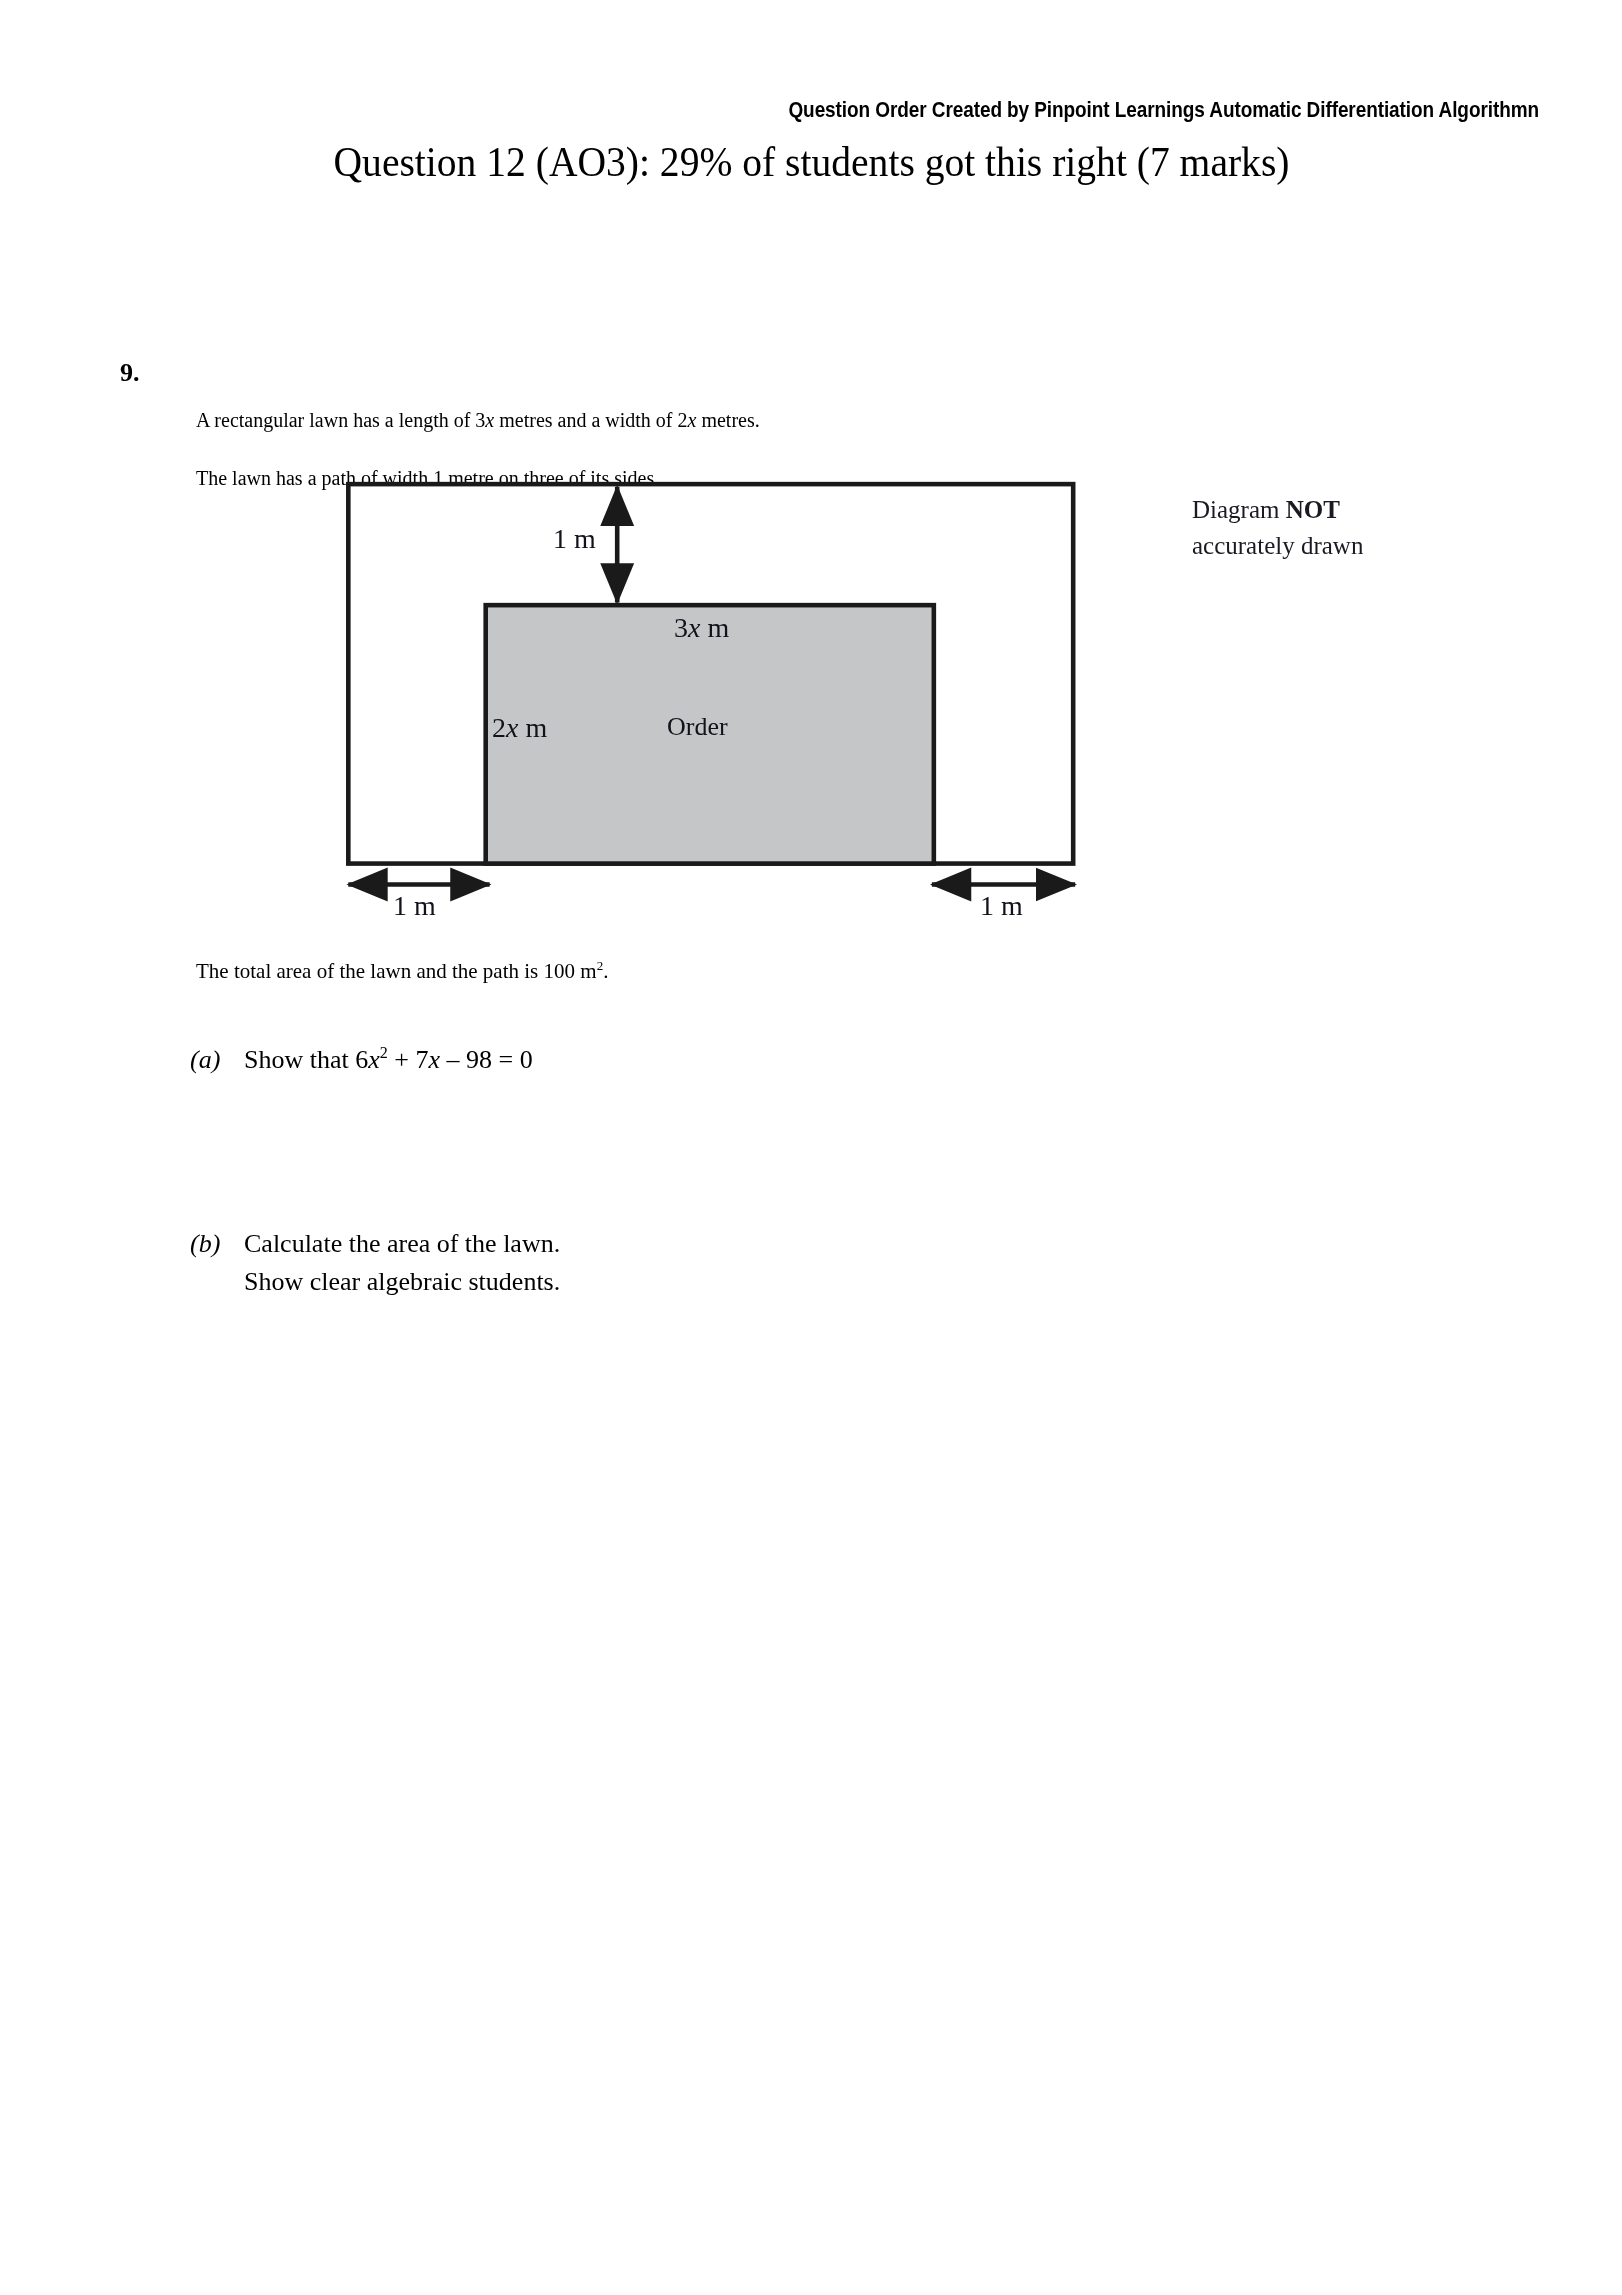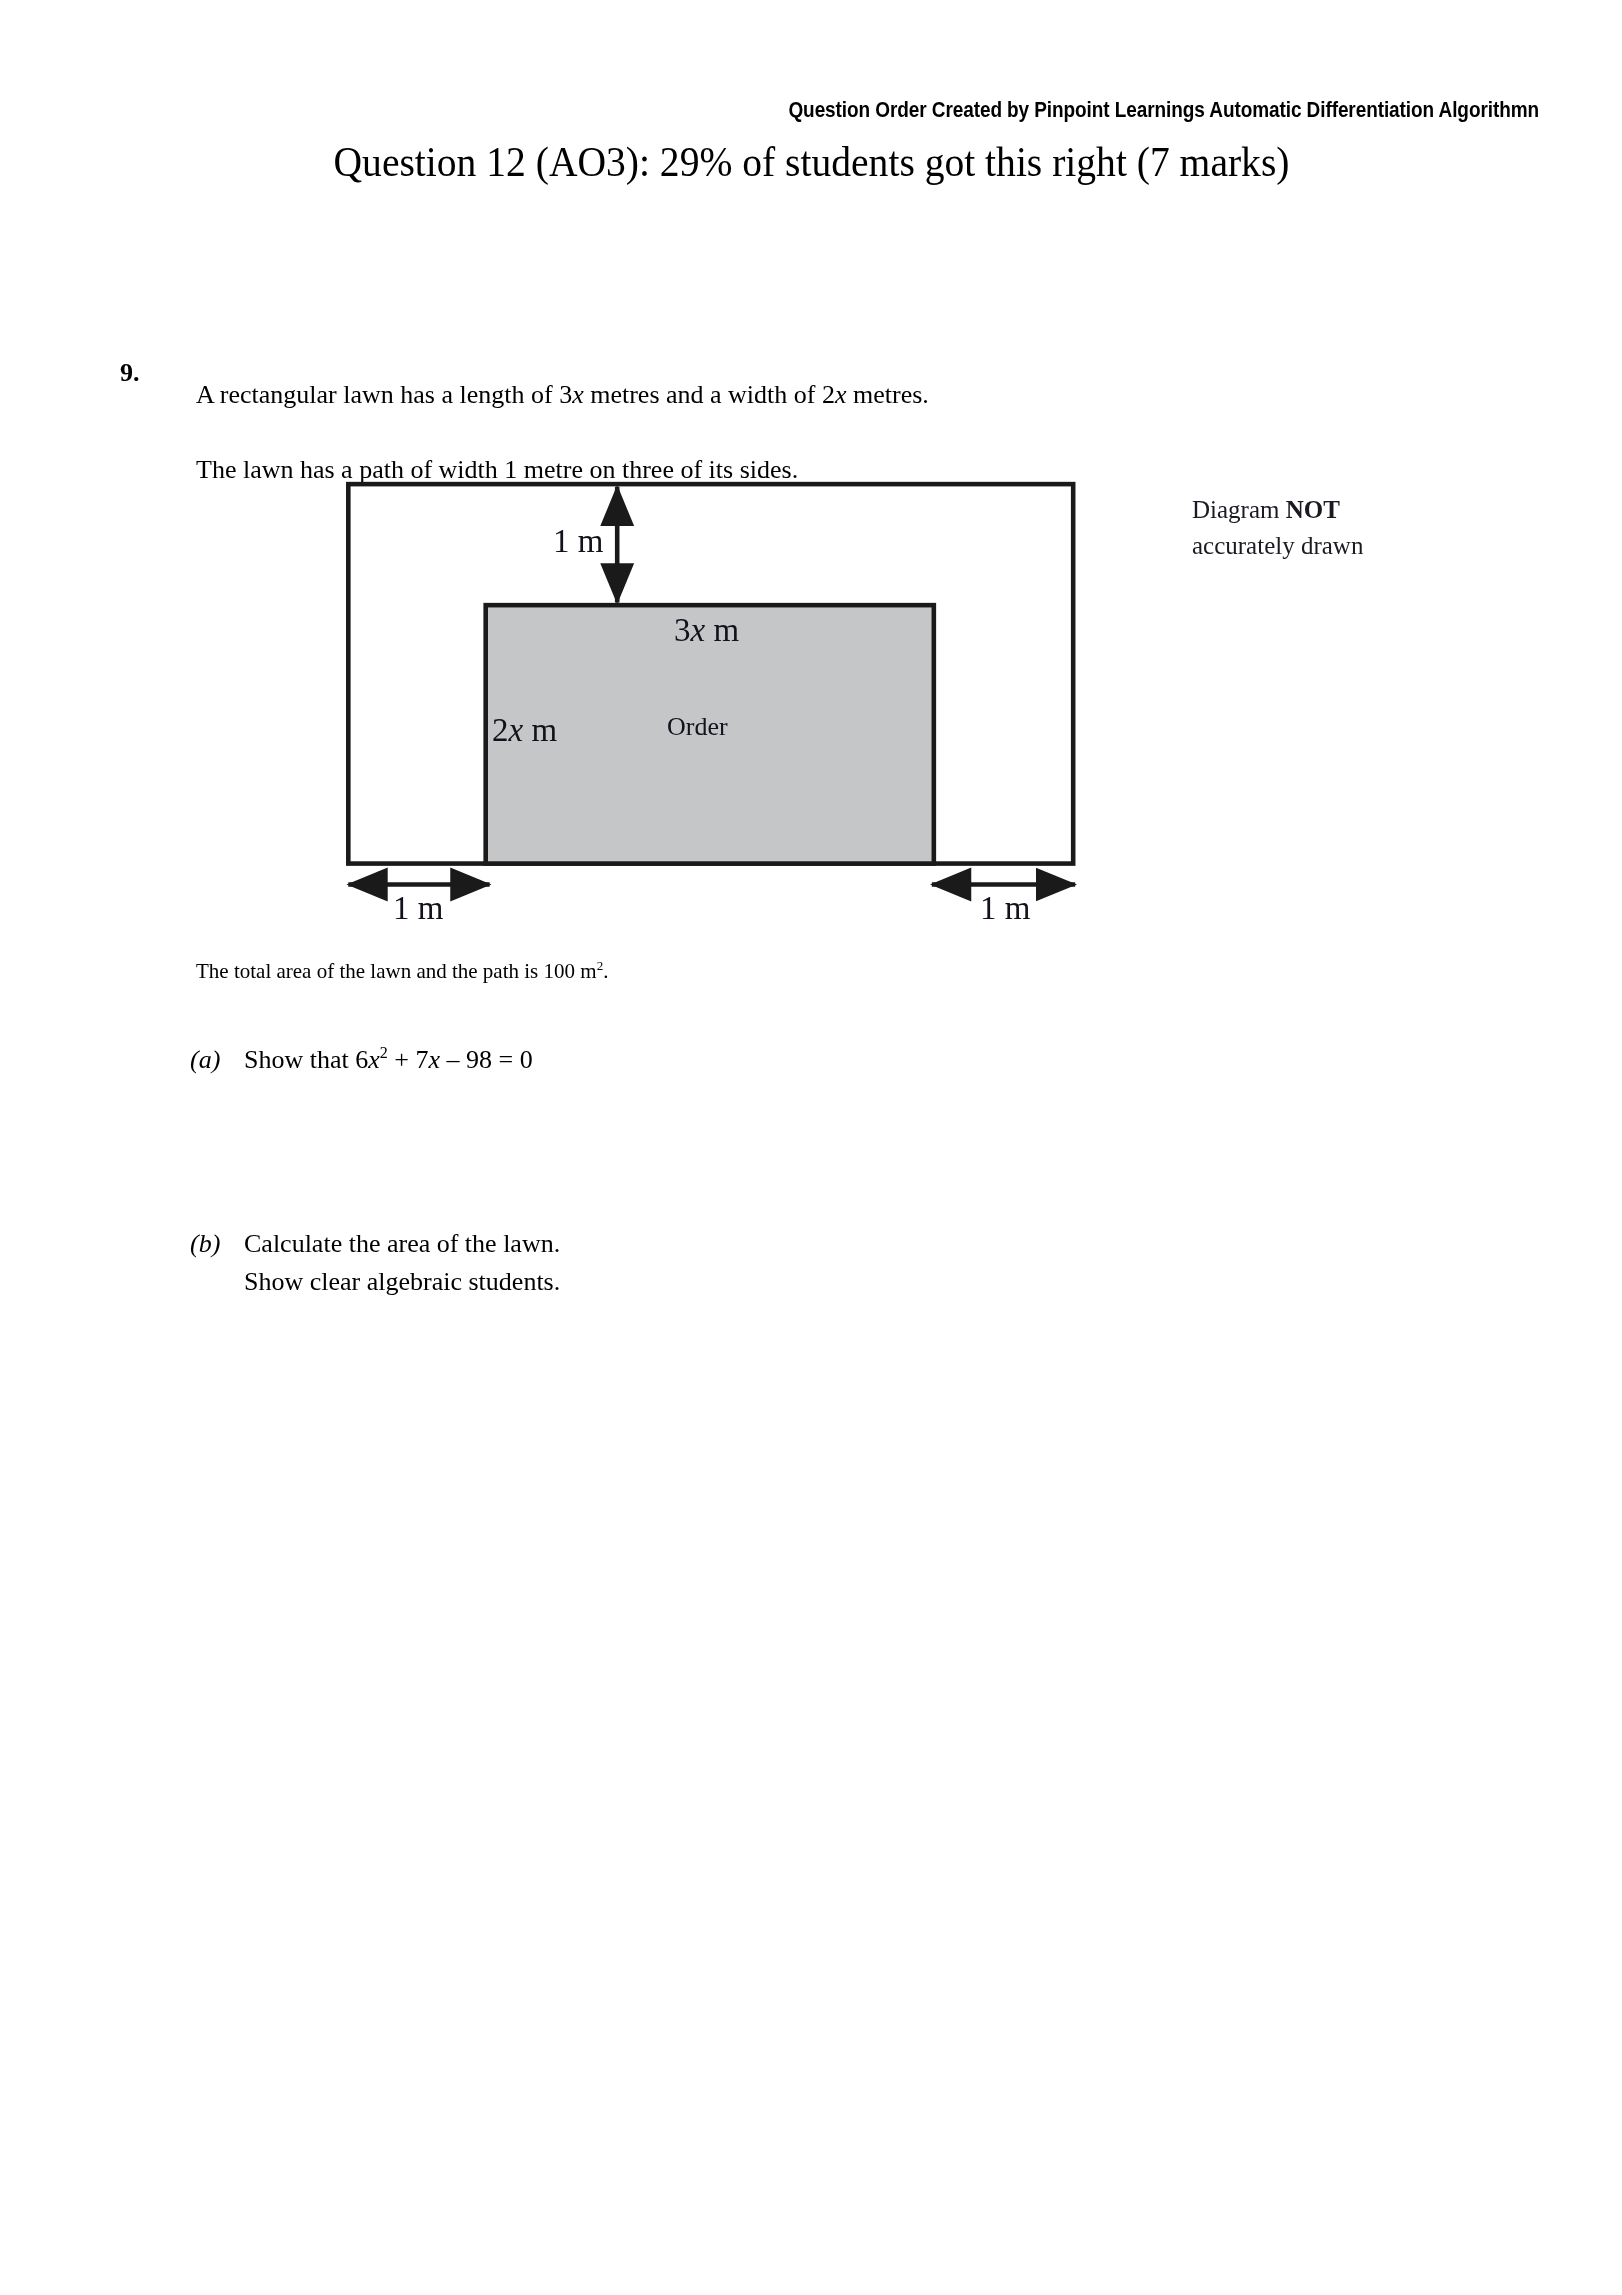--- a/index.html
+++ b/index.html
@@ -49,22 +49,22 @@
   .q-number {
     position: absolute;
     left: 120px;
     top: 358px;
     font-weight: bold;
     font-size: 26px;
   }
   .q-stem {
     position: absolute;
     left: 196px;
-    top: 338px;
-    font-size: 26px;
+    top: 377px;
+    font-size: 20px;
     line-height: 1.45;
     white-space: pre-line;
   }
 
   .total-area {
     position: absolute;
     left: 196px;
     top: 959px;
     font-size: 21px;
     white-space: nowrap;
@@ -106,21 +106,21 @@
     top: 492px;
     font-size: 25px;
     line-height: 1.42;
     color: #1a1a22;
     white-space: nowrap;
   }
   .diag-note b { font-weight: bold; }
 
   .dim-label {
     position: absolute;
-    font-size: 33px;
+    font-size: 28px;
     color: #12121c;
     white-space: nowrap;
   }
   .lbl-1m-top   { left: 553px;  top: 523px; }
   .lbl-1m-left  { left: 393px;  top: 890px; }
   .lbl-1m-right { left: 980px; top: 890px; }
   .lbl-3x       { left: 674px; top: 612px; }
   .lbl-2x       { left: 492px;  top: 712px; }
   .lbl-lawn     { left: 667px; top: 712px; font-size: 26px; }
 </style>

